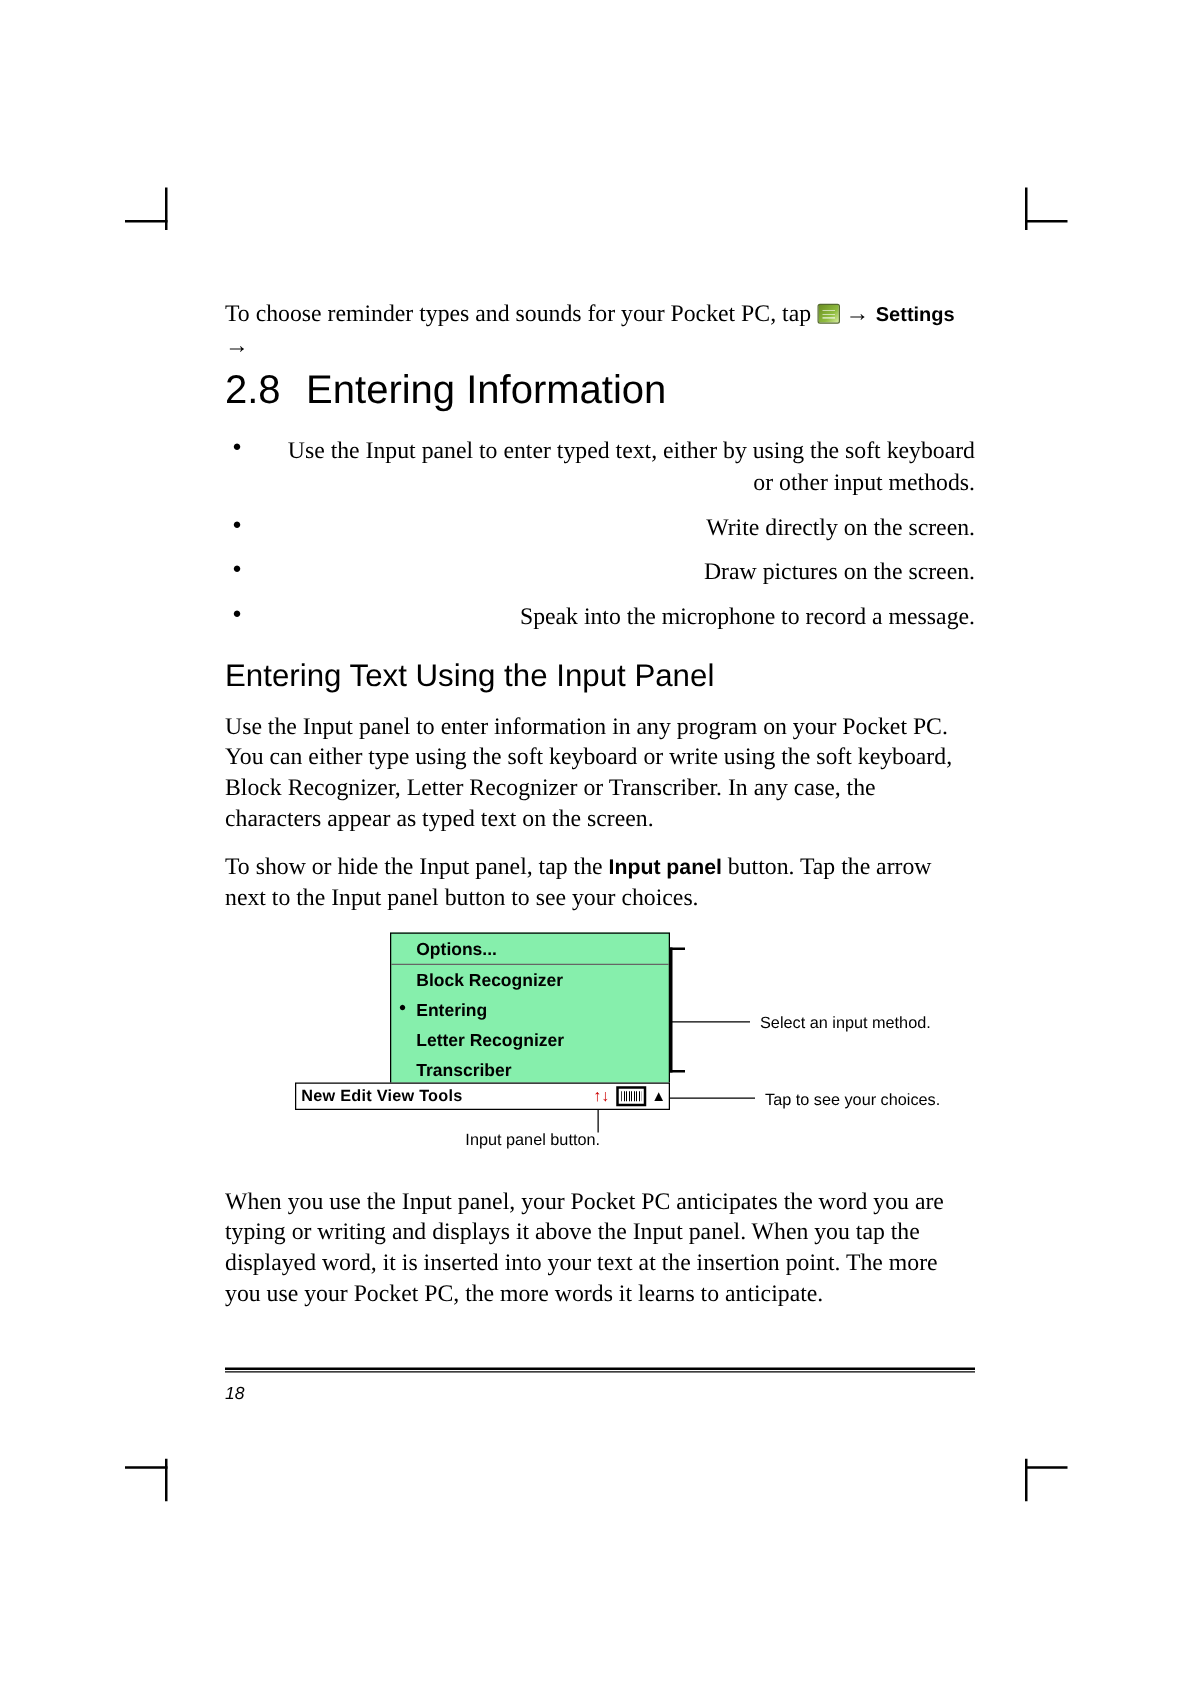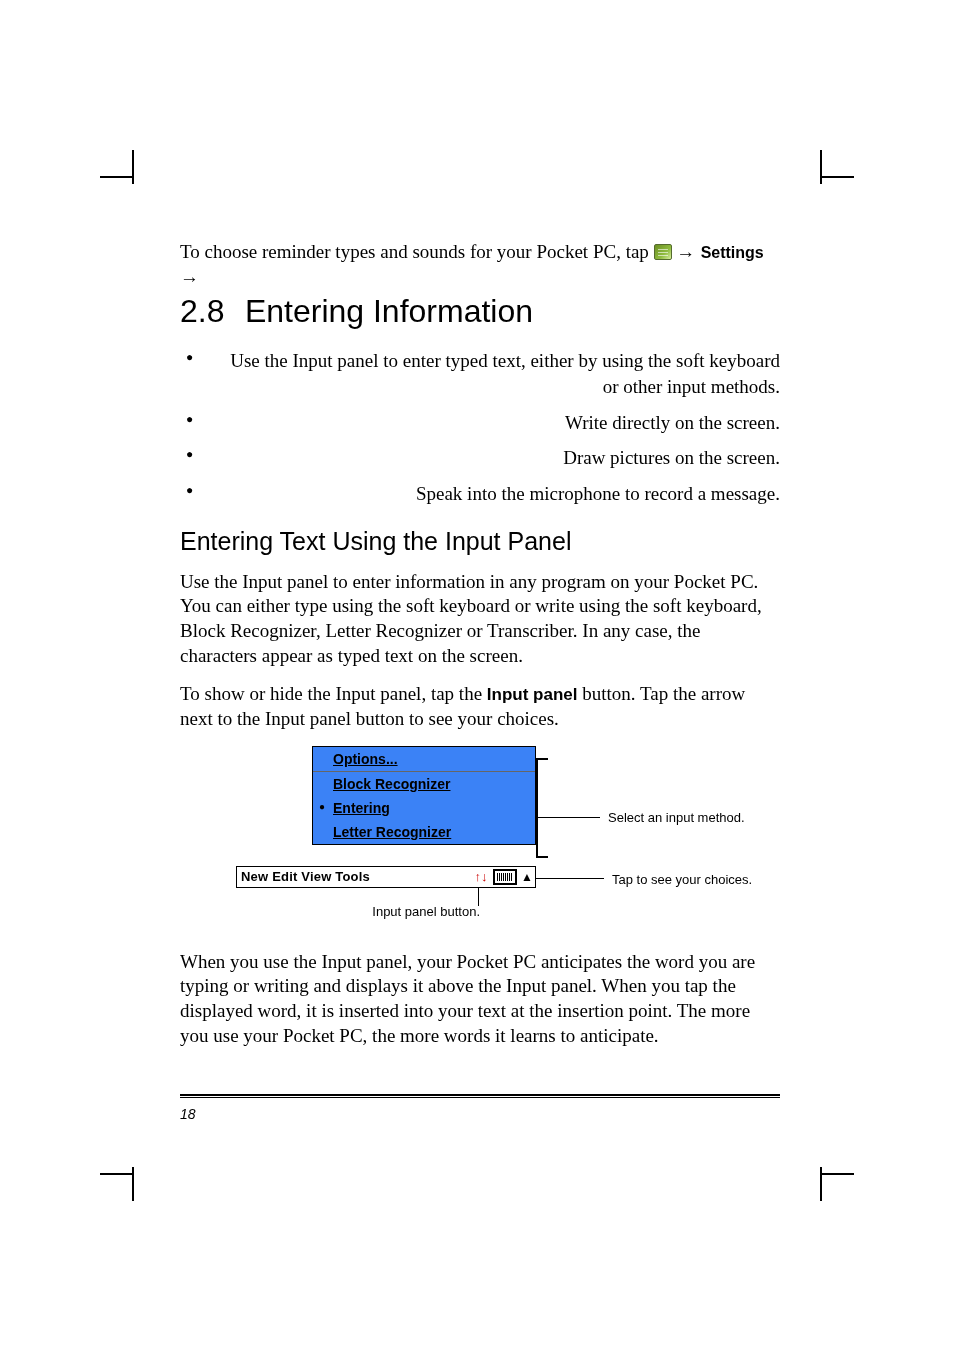--- a/index.html
+++ b/index.html
@@ -34,21 +34,21 @@
   ul.bullets { list-style: none; margin-bottom: 20px; }
   ul.bullets li { font-size: 19px; line-height: 1.35; padding-left: 36px; position: relative; margin-bottom: 10px; text-align: right; }
   ul.bullets li::before { content: "●"; position: absolute; left: 6px; top: 1px; font-size: 12px; }
 
   h2.subsection { font-family: Arial, Helvetica, sans-serif; font-weight: normal; font-size: 25px; margin-bottom: 14px; }
 
   .bold-serif-inline { font-family: Arial, Helvetica, sans-serif; font-weight: bold; font-size: 17px; }
 
   
   .diagram { position: relative; width: 600px; height: 180px; margin-top: 10px; margin-bottom: 24px; }
-  .popup { position: absolute; top: 0; left: 132px; width: 224px; border: 1px solid #000; background: #3b82f6; text-decoration: underline; }
+  .popup { position: absolute; top: 0; left: 132px; width: 224px; border: 1px solid #000; background: #86efac; }
   .popup-row { font-family: Tahoma, Arial, sans-serif; font-weight: bold; font-size: 14px; padding: 4px 10px 4px 20px; position: relative; }
   .popup-row.options { border-bottom: 1px solid #666; }
   .popup-row.selected::before { content: "●"; position: absolute; left: 6px; top: 5px; font-size: 10px; }
   .menubar { position: absolute; top: 120px; left: 56px; width: 300px; height: 22px; border: 1px solid #000; background: #fff; display: flex; align-items: center; font-family: Tahoma, Arial, sans-serif; font-weight: bold; font-size: 13px; }
   .menubar .items { flex: 1; padding-left: 4px; letter-spacing: 0.2px; }
   .menubar .glyph { width: 20px; text-align: center; color: #c00; font-size: 13px; }
   .menubar .kbd { width: 24px; height: 16px; border: 2px solid #000; margin: 0 2px; display: flex; align-items: center; justify-content: center; }
   .menubar .kbd-inner { width: 16px; height: 8px; background: repeating-linear-gradient(90deg,#000 0 1px,#fff 1px 2px); }
   .menubar .up { width: 16px; text-align: center; font-size: 12px; }
 
@@ -115,20 +115,21 @@
     <span class="bold-serif-inline">Input panel</span>
     <span> button. Tap the arrow next to the Input panel button to see your choices.</span>
   </p>
 
   <div class="diagram">
     <div class="popup">
       <div class="popup-row options">Options...</div>
       <div class="popup-row">Block Recognizer</div>
       <div class="popup-row selected">Entering</div>
       <div class="popup-row">Letter Recognizer</div>
+      <div class="popup-row">Transcriber</div>
     </div>
 
     <div class="menubar">
       <span class="items">New Edit View Tools</span>
       <span class="glyph">↑↓</span>
       <span class="kbd">
           <span class="kbd-inner"></span>
         </span>
       <span class="up">▲</span>
     </div>

